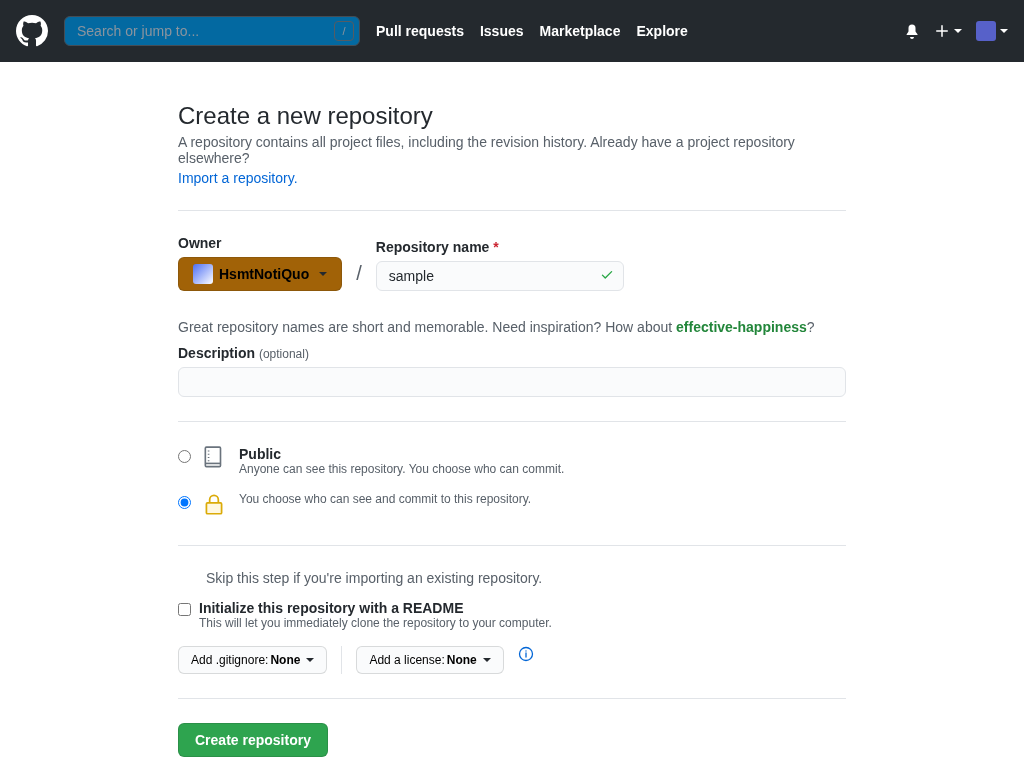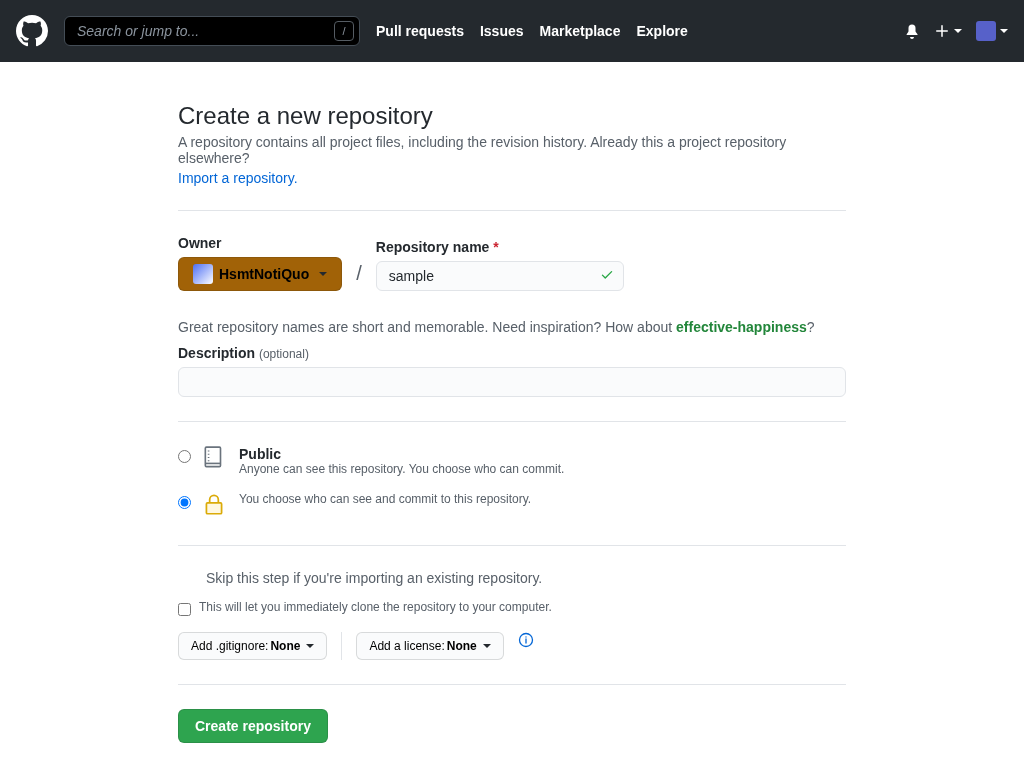--- a/index.html
+++ b/index.html
@@ -1,20 +1,20 @@
 <!DOCTYPE html>
 <html><head>
 <meta charset="utf-8">
 <style>
 * { box-sizing: border-box; margin: 0; padding: 0; }
 body { font-family: -apple-system, BlinkMacSystemFont, "Segoe UI", Helvetica, Arial, sans-serif; font-size: 14px; color: #24292e; background: #fff; }
 .header { background: #24292e; height: 62px; display: flex; align-items: center; padding: 0 16px; }
 .logo { width: 32px; height: 32px; color: #fff; flex-shrink: 0; }
 .search-box { margin-left: 16px; position: relative; width: 296px; }
-.search-input { width: 100%; background: #000000; border: 1px solid #444d56; border-radius: 6px; padding: 6px 12px; font-size: 14px; color: #fff; font-style: italic; }
+.search-input { width: 100%; background: #0369a1; border: 1px solid #444d56; border-radius: 6px; padding: 6px 12px; font-size: 14px; color: #fff; }
 .search-input::placeholder { color: #8b949e; }
 .slash-key { position: absolute; right: 6px; top: 50%; transform: translateY(-50%); border: 1px solid #555c63; border-radius: 4px; width: 20px; height: 20px; display: flex; align-items: center; justify-content: center; font-size: 11px; color: #8b949e; }
 .nav-links { display: flex; margin-left: 16px; gap: 16px; }
 .nav-link { color: #fff; font-weight: 600; font-size: 14px; text-decoration: none; cursor: pointer; }
 .header-right { margin-left: auto; display: flex; align-items: center; gap: 14px; }
 .header-icon { color: #fff; cursor: pointer; display: flex; align-items: center; }
 .avatar { width: 20px; height: 20px; border-radius: 3px; background: #5761c9; display: inline-block; }
 .caret { display: inline-block; width: 0; height: 0; border-left: 4px solid transparent; border-right: 4px solid transparent; border-top: 4px solid #fff; margin-left: 4px; vertical-align: middle; }
 .container { max-width: 700px; margin: 0 auto; padding: 40px 16px; }
 h1 { font-size: 24px; font-weight: 400; margin-bottom: 4px; }
@@ -87,21 +87,21 @@
     </span>
     <span class="header-icon">
       <span class="avatar"></span>
       <span class="caret"></span>
     </span>
   </div>
 </div>
 
 <div class="container">
   <h1>Create a new repository</h1>
-  <p class="subhead">A repository contains all project files, including the revision history. Already this a project repository elsewhere?</p>
+  <p class="subhead">A repository contains all project files, including the revision history. Already have a project repository elsewhere?</p>
   <a class="import-link">Import a repository.</a>
 
   <hr>
 
   <div class="form-row">
     <div class="form-group">
       <label>Owner</label>
       <button class="owner-btn">
         <span class="owner-avatar"></span>
         <span>HsmtNotiQuo</span>
@@ -167,20 +167,21 @@
     </div>
   </div>
 
   <hr>
 
   <p class="skip-text">Skip this step if you're importing an existing repository.</p>
 
   <div class="checkbox-row">
     <input type="checkbox" style="">
     <div>
+      <div class="cb-title">Initialize this repository with a README</div>
       <div class="cb-desc">This will let you immediately clone the repository to your computer.</div>
     </div>
   </div>
 
   <div class="dropdown-row">
     <button class="dd-btn">
       <span>Add .gitignore: </span>
         <strong>None</strong>
       <span class="caret-dark"></span>
     </button>

